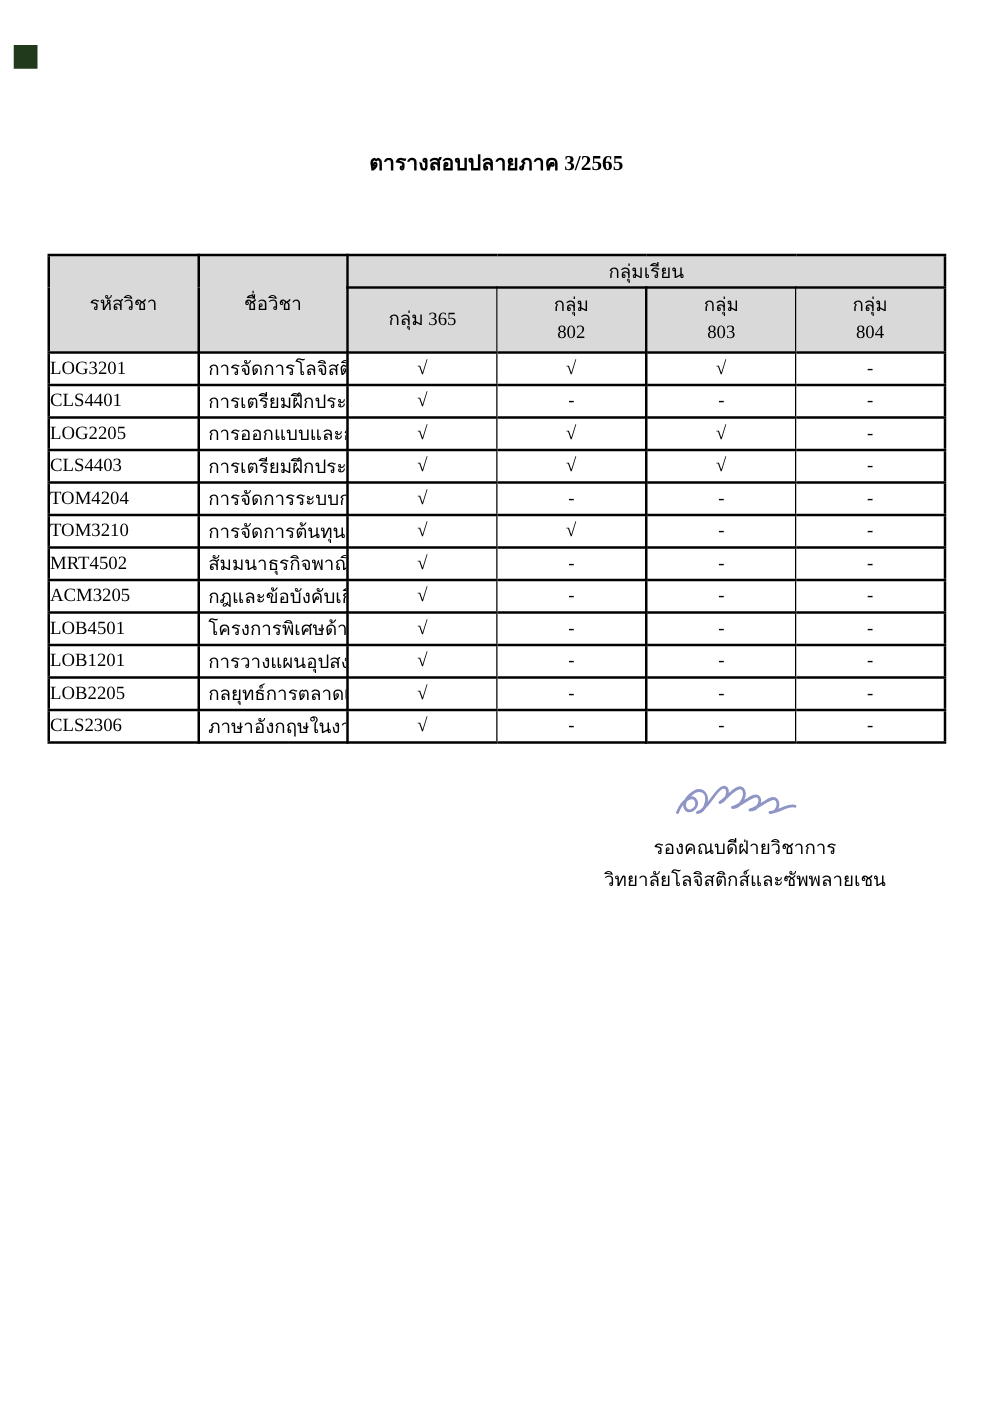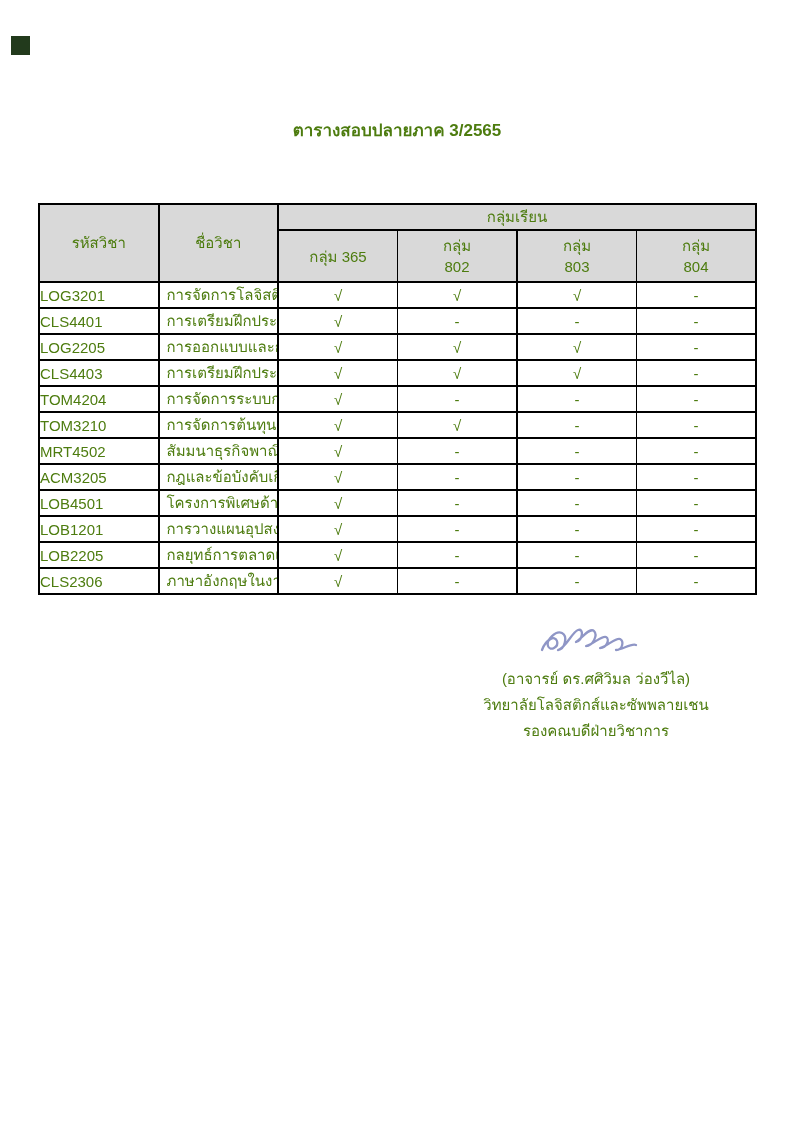--- a/index.html
+++ b/index.html
@@ -1,21 +1,21 @@
 <!DOCTYPE html>
 <html><head>
 <meta charset="utf-8">
 <style>
   html,body{margin:0;padding:0;background:#ffffff;}
   #page{
     position:relative;
     width:794px;height:1123px;
     background:#ffffff;
-    font-family:Liberation Sans, sans-serif;
-    color:#4d7c0f;
+    font-family:Liberation Serif, serif;
+    color:#000000;
     overflow:hidden;
   }
   #corner-mark{
     position:absolute;left:11px;top:36px;width:19px;height:19px;
   }
   #title-block{
     position:absolute;top:116px;left:0;width:794px;
     text-align:center;font-weight:bold;font-size:17px;line-height:30px;
   }
   #exam-table{
@@ -181,19 +181,18 @@
 
   <div id="signature-block">
     <svg id="signature-squiggle" width="112" height="50" viewBox="0 0 112 50">
       <path d="M6 38 C10 27 19 23 21 29 C23 35 14 40 12 34 C10 28 20 18 26 21
                C32 24 29 37 22 38 C30 36 36 20 42 18 C48 16 47 28 40 30
                C46 26 54 15 58 19 C62 23 57 34 50 34 C58 32 66 23 70 25
                C74 27 71 36 64 36 C72 34 80 25 84 27 C88 29 87 38 80 38
                C86 38 95 31 100 33" fill="none" stroke-width="2.3" stroke-linecap="round" stroke-linejoin="round" class="sig-path" stroke="#8f96c6"></path>
     </svg>
     <div id="signature-lines">
-      <div>(อาจารย์ ดร.ศศิวิมล ว่องวีไล)</div>
+      <div>รองคณบดีฝ่ายวิชาการ</div>
       <div>วิทยาลัยโลจิสติกส์และซัพพลายเชน</div>
-      <div>รองคณบดีฝ่ายวิชาการ</div>
     </div>
   </div>
 
 </div>
 
 </body></html>

